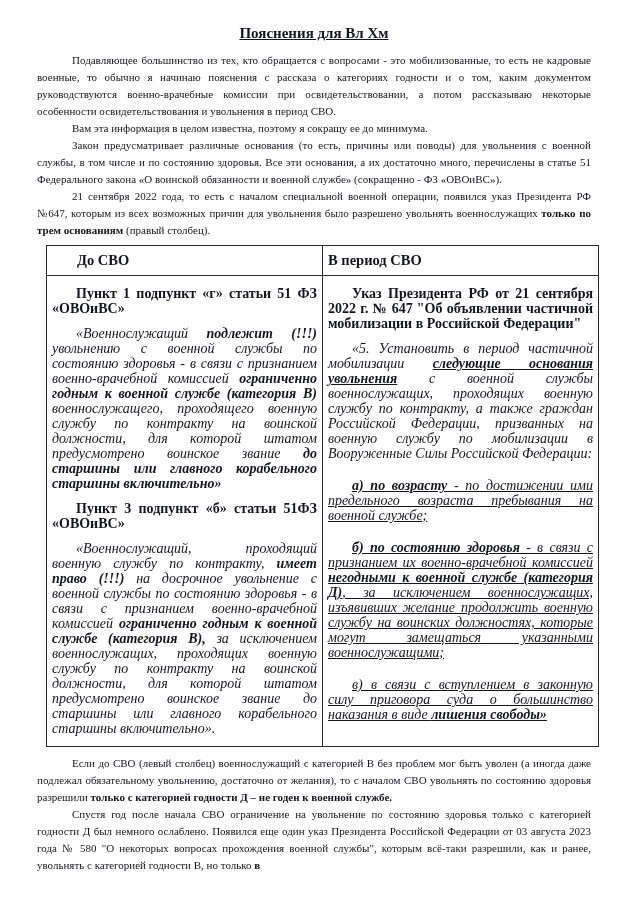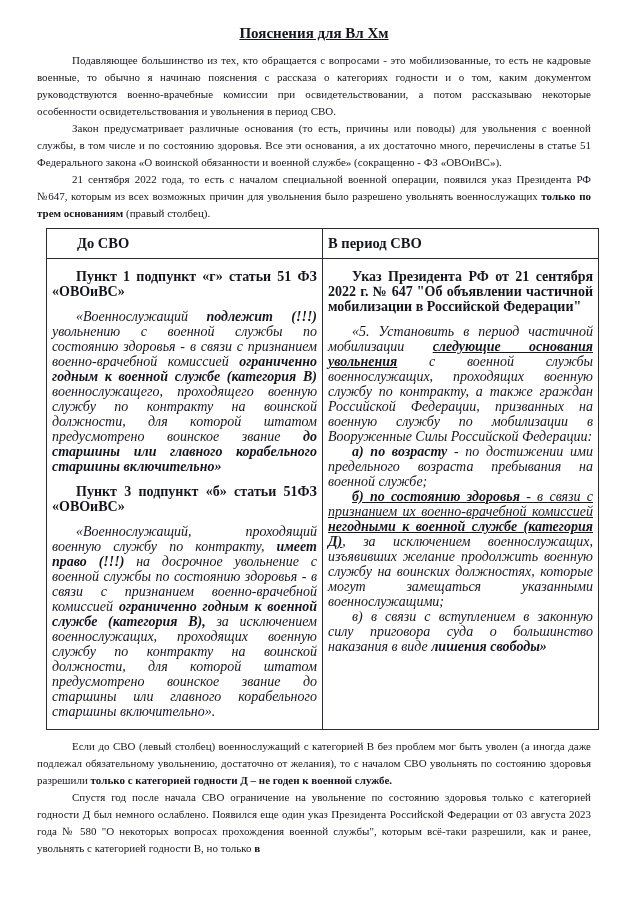--- a/index.html
+++ b/index.html
@@ -32,35 +32,36 @@
     vertical-align:top;padding:0 5px 10px 5px;font-size:14px;
   }
   .cell-title{
     margin:10px 0 0 0;font-weight:bold;line-height:15px;
     text-align:justify;text-indent:24px;
   }
   .cell-quote{
     margin:10px 0 0 0;font-style:italic;line-height:15px;
     text-align:justify;text-indent:24px;
   }
-  .cell-quote.cont{margin-top:0;}
+  .cell-quote.cont{margin-top:17px;text-decoration:underline;}
   p.outro-first{margin-top:8px;}
   
   .b{font-weight:bold;}
   .i{font-style:italic;}
   .u{text-decoration:underline;}
 </style>
 </head>
 <body>
 
 <div class="page">
 
   <div class="doc-title"><span class="b u">Пояснения для Вл Хм</span></div>
 
   <p class="body"><span>Подавляющее большинство из тех, кто обращается с вопросами - это мобилизованные, то есть не кадровые военные, то обычно я начинаю пояснения с рассказа о категориях годности и о том, каким документом руководствуются военно-врачебные комиссии при освидетельствовании, а потом рассказываю некоторые особенности освидетельствования и увольнения в период СВО.</span></p>
+  <p class="body"><span>Вам эта информация в целом известна, поэтому я сокращу ее до минимума.</span></p>
   <p class="body"><span>Закон предусматривает различные основания (то есть, причины или поводы) для увольнения с военной службы, в том числе и по состоянию здоровья. Все эти основания, а их достаточно много, перечислены в статье 51 Федерального закона «О воинской обязанности и военной службе» (сокращенно - ФЗ «ОВОиВС»).</span></p>
   <p class="body"><span>21 сентября 2022 года, то есть с началом специальной военной операции, появился указ Президента РФ №647, которым из всех возможных причин для увольнения было разрешено увольнять военнослужащих </span><span class="b">только по трем основаниям</span><span> (правый столбец).</span></p>
 
   <table class="cmp">
     <colgroup>
       <col style="width:50%">
       <col style="width:50%">
     </colgroup>
     <tbody>
       <tr>

